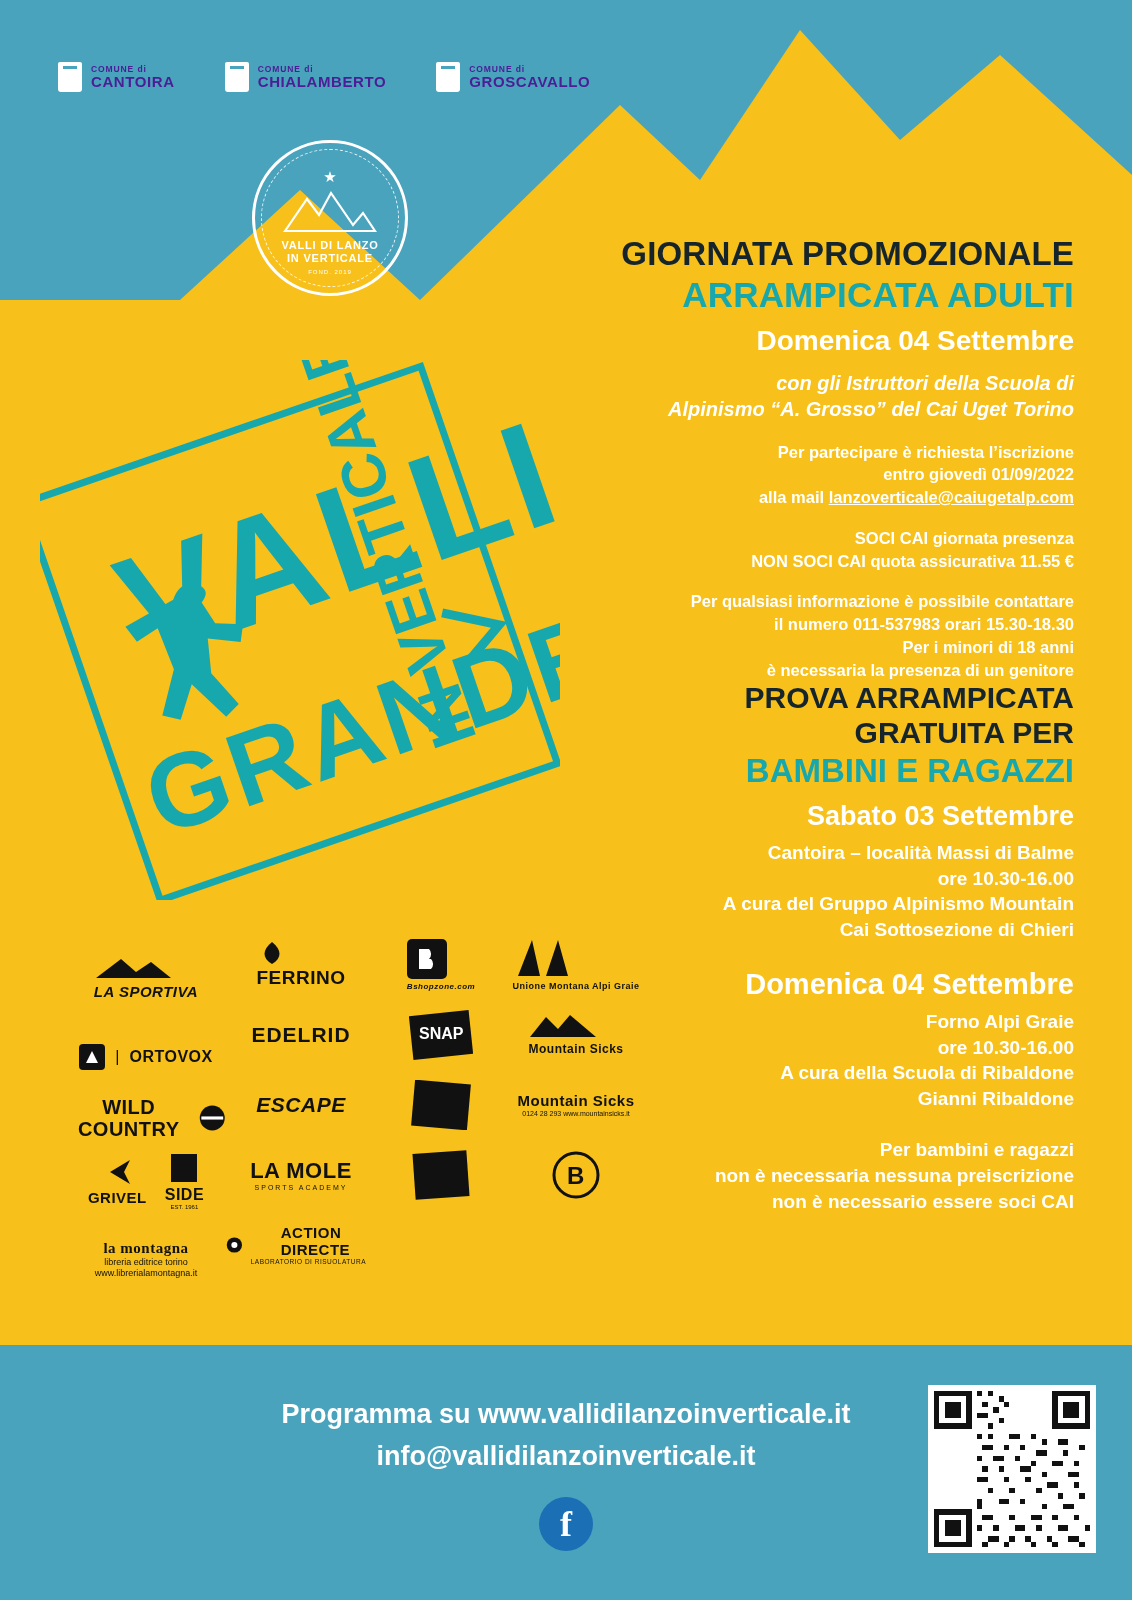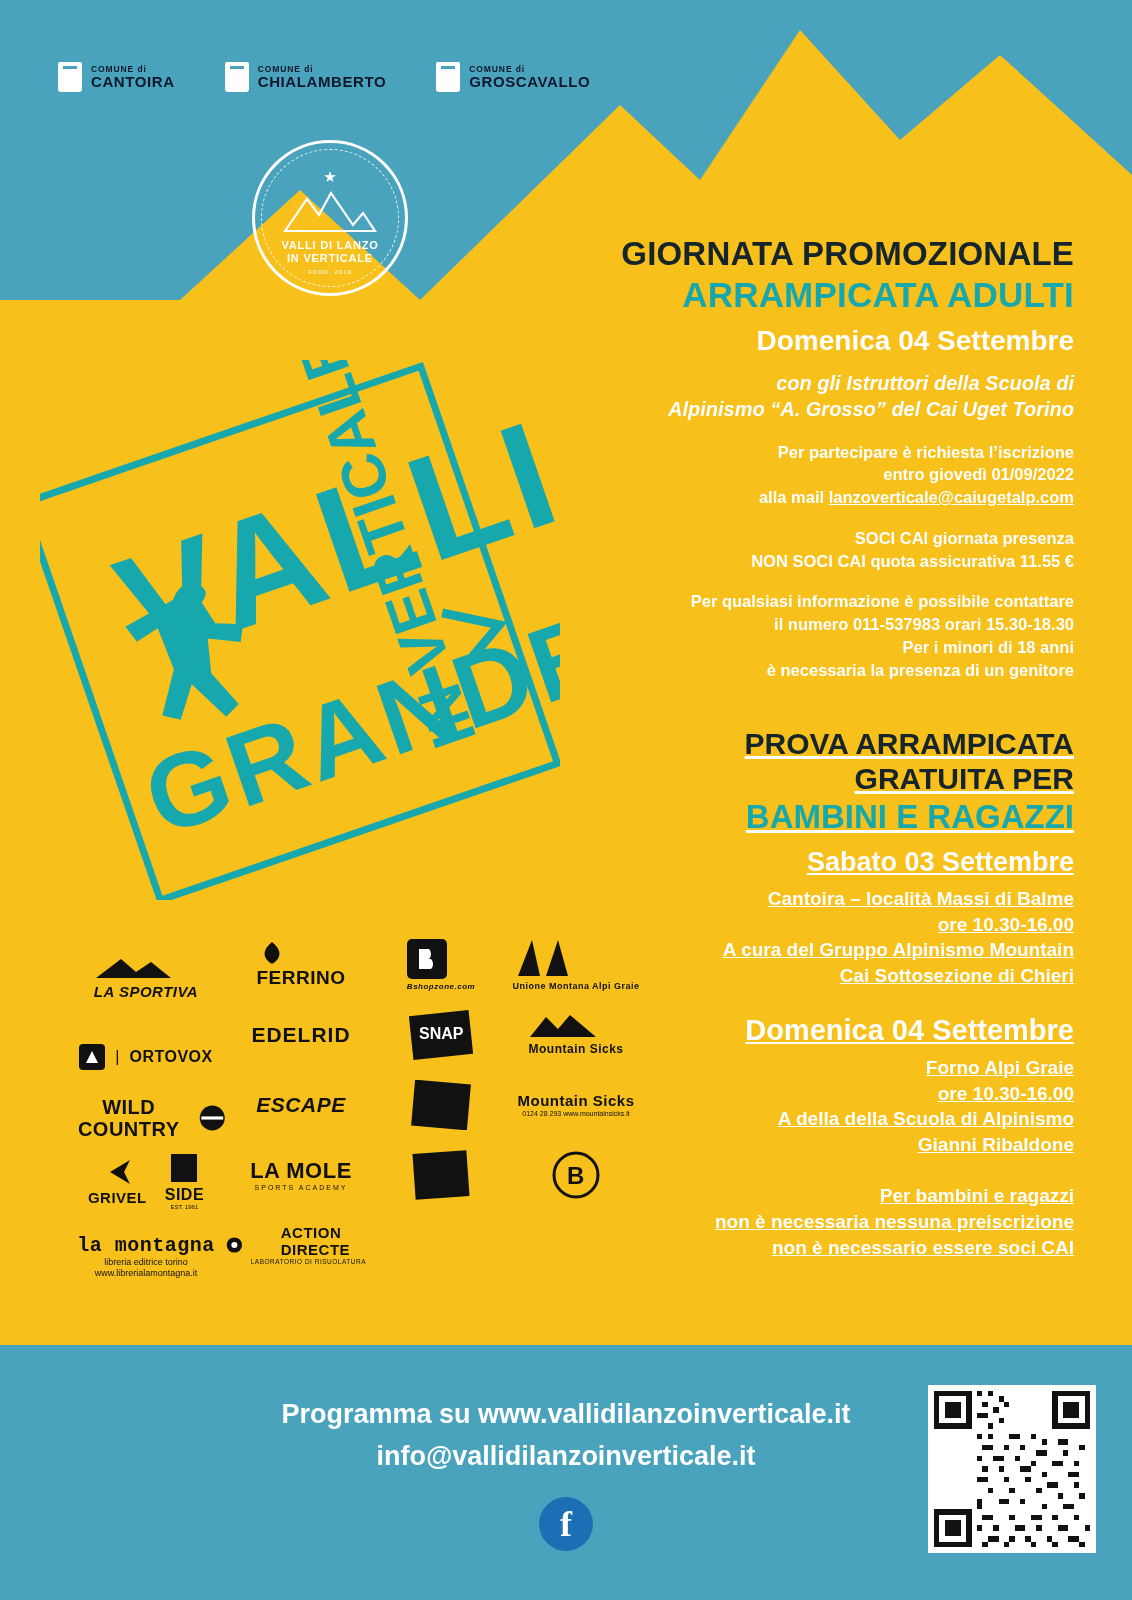--- a/index.html
+++ b/index.html
@@ -20,21 +20,21 @@
     position:absolute;left:58px;top:62px;display:flex;gap:0;z-index:6;
   }
   .muni{display:flex;align-items:center;gap:9px;margin-right:50px;}
   .muni-shield{
     width:24px;height:30px;background:#fff;border-radius:2px 2px 3px 3px;
     position:relative;
   }
   .muni-shield:after{
     content:"";position:absolute;left:5px;top:4px;width:14px;height:3px;background:#4aa3bd;
   }
-  .muni-text{line-height:1.05;color:#0f172a;}
+  .muni-text{line-height:1.05;color:#4c1d95;}
   .muni-text .small{font-size:8.5px;letter-spacing:.9px;font-weight:bold;}
   .muni-text .big{font-size:15px;letter-spacing:.6px;font-weight:bold;}
 
   
   .badge{
     position:absolute;left:252px;top:140px;width:150px;height:150px;border-radius:50%;
     border:3px solid #fff;z-index:6;
   }
   .badge:before{
     content:"";position:absolute;left:6px;top:6px;right:6px;bottom:6px;
@@ -65,21 +65,21 @@
   }
   .h-dark{color:#16252c;font-weight:bold;}
   .h-teal{color:#17a8ae;font-weight:bold;}
   .t1{font-size:33px;letter-spacing:.2px;line-height:1.12;}
   .t2{font-size:35px;letter-spacing:.2px;line-height:1.12;margin-top:2px;}
   .t3{font-size:28px;font-weight:bold;color:#ffffff;margin-top:10px;line-height:1.2;}
   .t4{font-size:20px;font-style:italic;font-weight:bold;color:#ffffff;margin-top:12px;line-height:1.32;}
   .p{font-size:16.5px;font-weight:bold;color:#ffffff;line-height:1.38;margin-top:18px;}
   .p .under{text-decoration:underline;}
 
-  .block2{margin-top:46px;text-decoration:underline;}
+  .block2{}
   .b2a{font-size:30px;line-height:1.14;}
   .b2b{font-size:33px;line-height:1.14;margin-top:2px;}
   .t3b{font-size:27px;font-weight:bold;color:#ffffff;margin-top:12px;}
   .p2{font-size:19px;font-weight:bold;color:#ffffff;line-height:1.34;margin-top:8px;}
   .t3c{font-size:29px;font-weight:bold;color:#ffffff;margin-top:26px;}
   .p3{font-size:19px;font-weight:bold;color:#ffffff;line-height:1.34;margin-top:8px;}
   .p4{font-size:19px;font-weight:bold;color:#ffffff;line-height:1.36;margin-top:26px;}
 
   
   .sponsors{position:absolute;left:66px;top:930px;width:590px;z-index:6;}
@@ -205,21 +205,21 @@
         <span>Cantoira – località Massi di Balme</span><br>
         <span>ore 10.30-16.00</span><br>
         <span>A cura del Gruppo Alpinismo Mountain</span><br>
         <span>Cai Sottosezione di Chieri</span>
       </div>
 
       <div class="t3c">Domenica 04 Settembre</div>
       <div class="p3">
         <span>Forno Alpi Graie</span><br>
         <span>ore 10.30-16.00</span><br>
-        <span>A della della Scuola di Alpinismo</span><br>
+        <span>A cura della Scuola di Ribaldone</span><br>
         <span>Gianni Ribaldone</span>
       </div>
 
       <div class="p4">
         <span>Per bambini e ragazzi</span><br>
         <span>non è necessaria nessuna preiscrizione</span><br>
         <span>non è necessario essere soci CAI</span>
       </div>
     </div>
   </div>
@@ -351,21 +351,21 @@
         <svg width="48" height="48" viewBox="0 0 48 48">
           <circle cx="24" cy="24" r="22" fill="none" stroke="#111" stroke-width="3"></circle>
           <text x="15" y="33" fill="#111" font-size="24" font-weight="bold" font-family="Liberation Sans, sans-serif">B</text>
         </svg>
       </div>
     </div>
 
     <div class="sp-row">
       <div class="sp sp-col1 sp-h">
         <div style="text-align:center;">
-          <div class="sp-name" style="font-size:20px;font-family:Liberation Mono, monospace;">la montagna</div>
+          <div class="sp-name" style="font-size:15px;font-family:Liberation Serif, serif;">la montagna</div>
           <div style="font-size:9px;color:#111;white-space:pre-line;line-height:1.3;">libreria editrice torino
 www.librerialamontagna.it</div>
         </div>
       </div>
       <div class="sp sp-col2 sp-h">
         <div style="display:flex;align-items:center;gap:8px;">
           <svg width="22" height="22" viewBox="0 0 22 22">
               <circle cx="11" cy="11" r="10" fill="#111"></circle>
               <circle cx="11" cy="11" r="4" fill="#fff"></circle>
             </svg>

